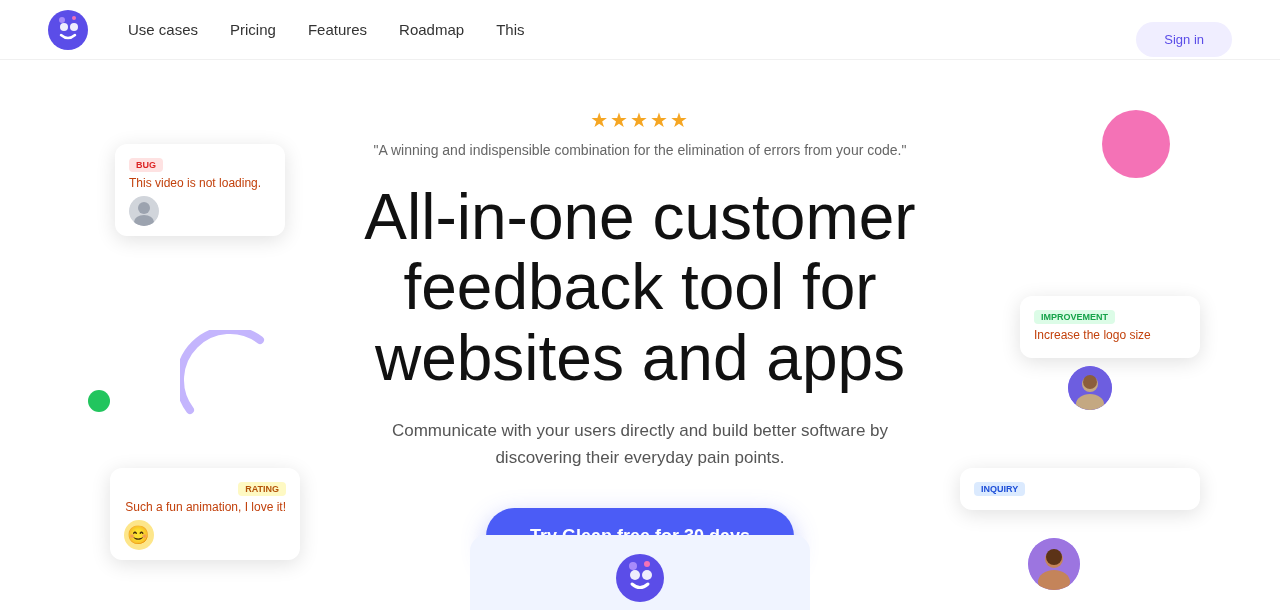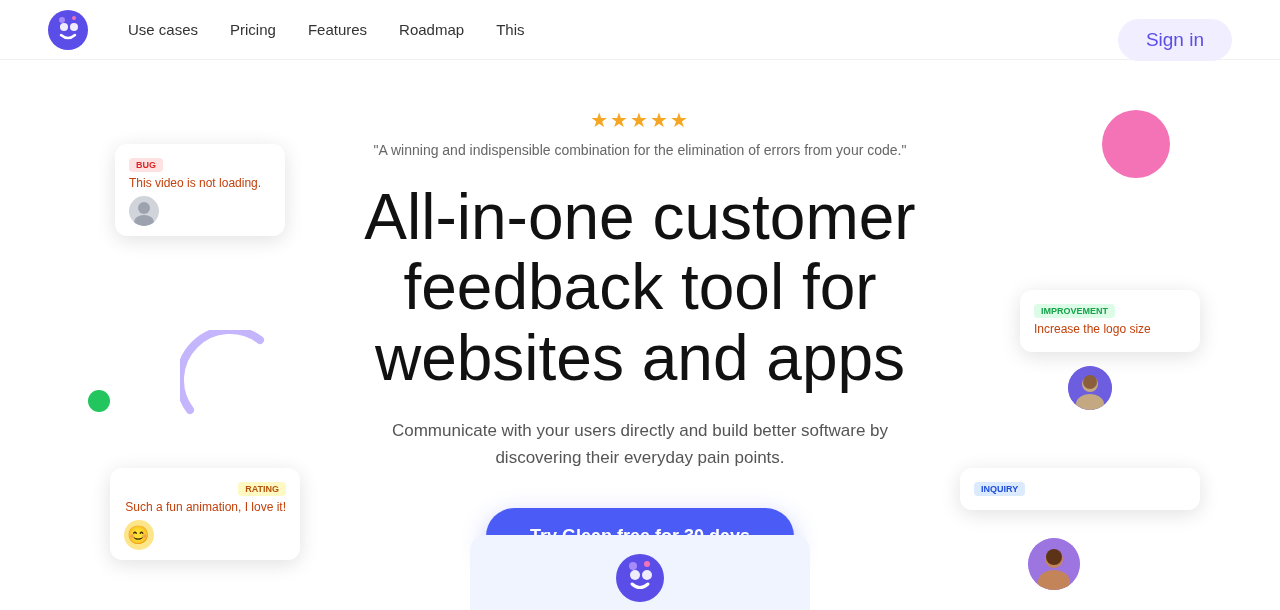--- a/index.html
+++ b/index.html
@@ -49,21 +49,21 @@
     .nav-right {
       margin-left: auto;
     }
 
     .sign-in-btn {
       background: #f0eeff;
       color: #5b4de8;
       border: none;
       border-radius: 24px;
       padding: 10px 28px;
-      font-size: 19px;
+      font-size: 13px;
       font-weight: 500;
       cursor: pointer;
       margin-top: 20px;
     }
 
     
     .hero {
       position: relative;
       display: flex;
       flex-direction: column;
@@ -200,21 +200,21 @@
     
     .card-rating {
       top: 468px;
       left: 110px;
       width: 190px;
       text-align: right;
     }
 
     
     .card-improvement {
-      top: 290px;
+      top: 296px;
       right: 80px;
       width: 180px;
     }
 
     
     .card-inquiry {
       top: 468px;
       right: 80px;
       width: 240px;
     }

